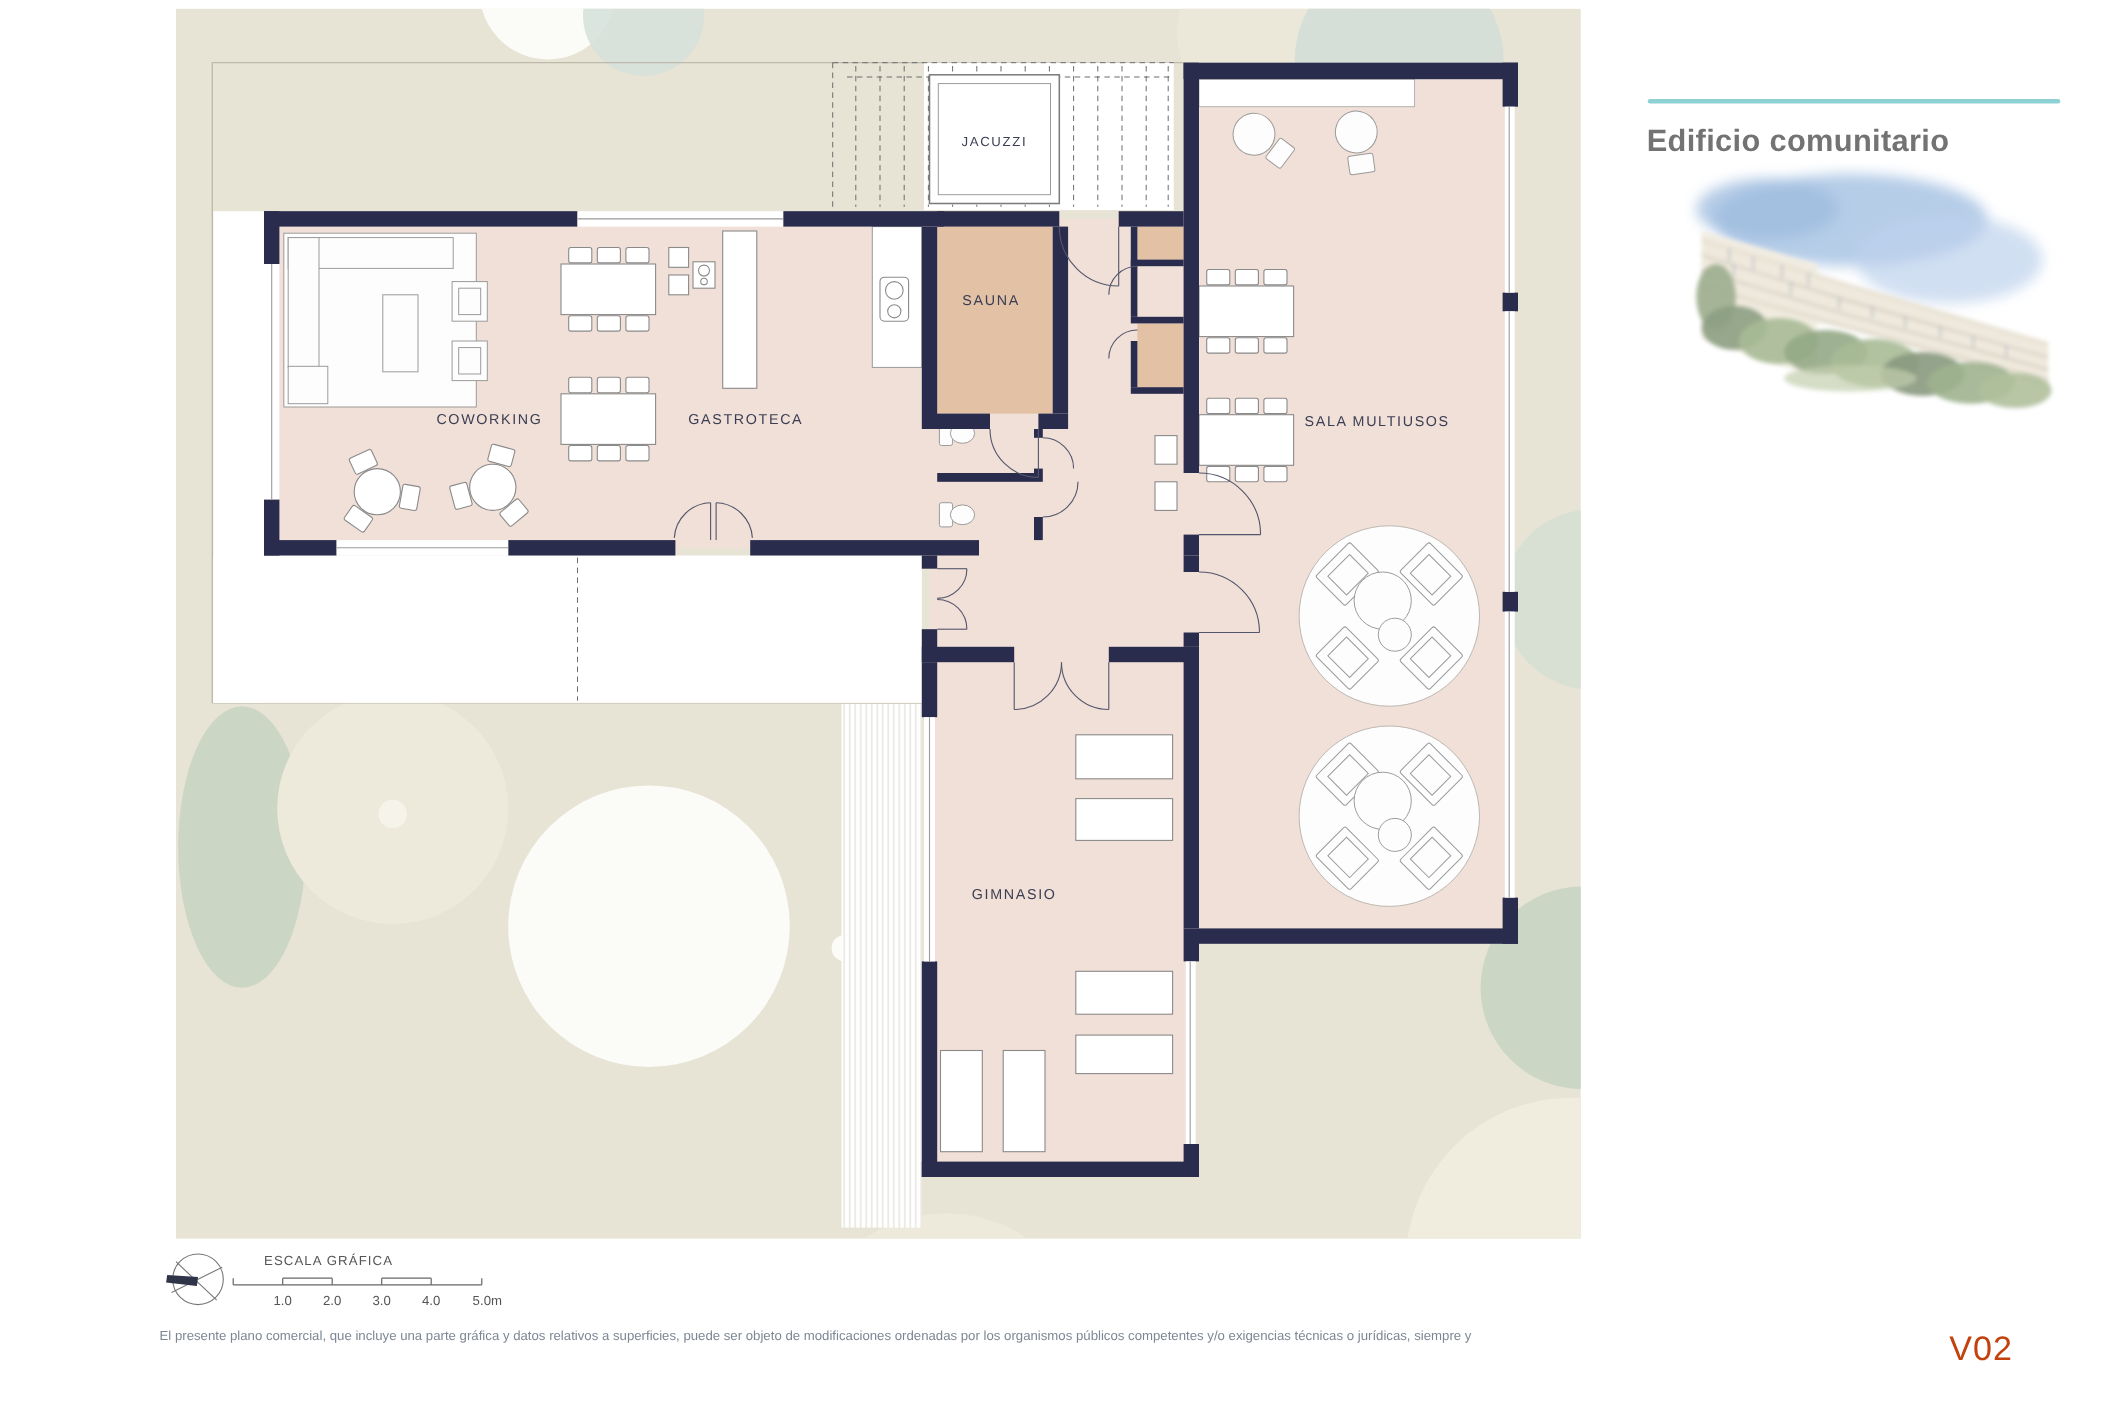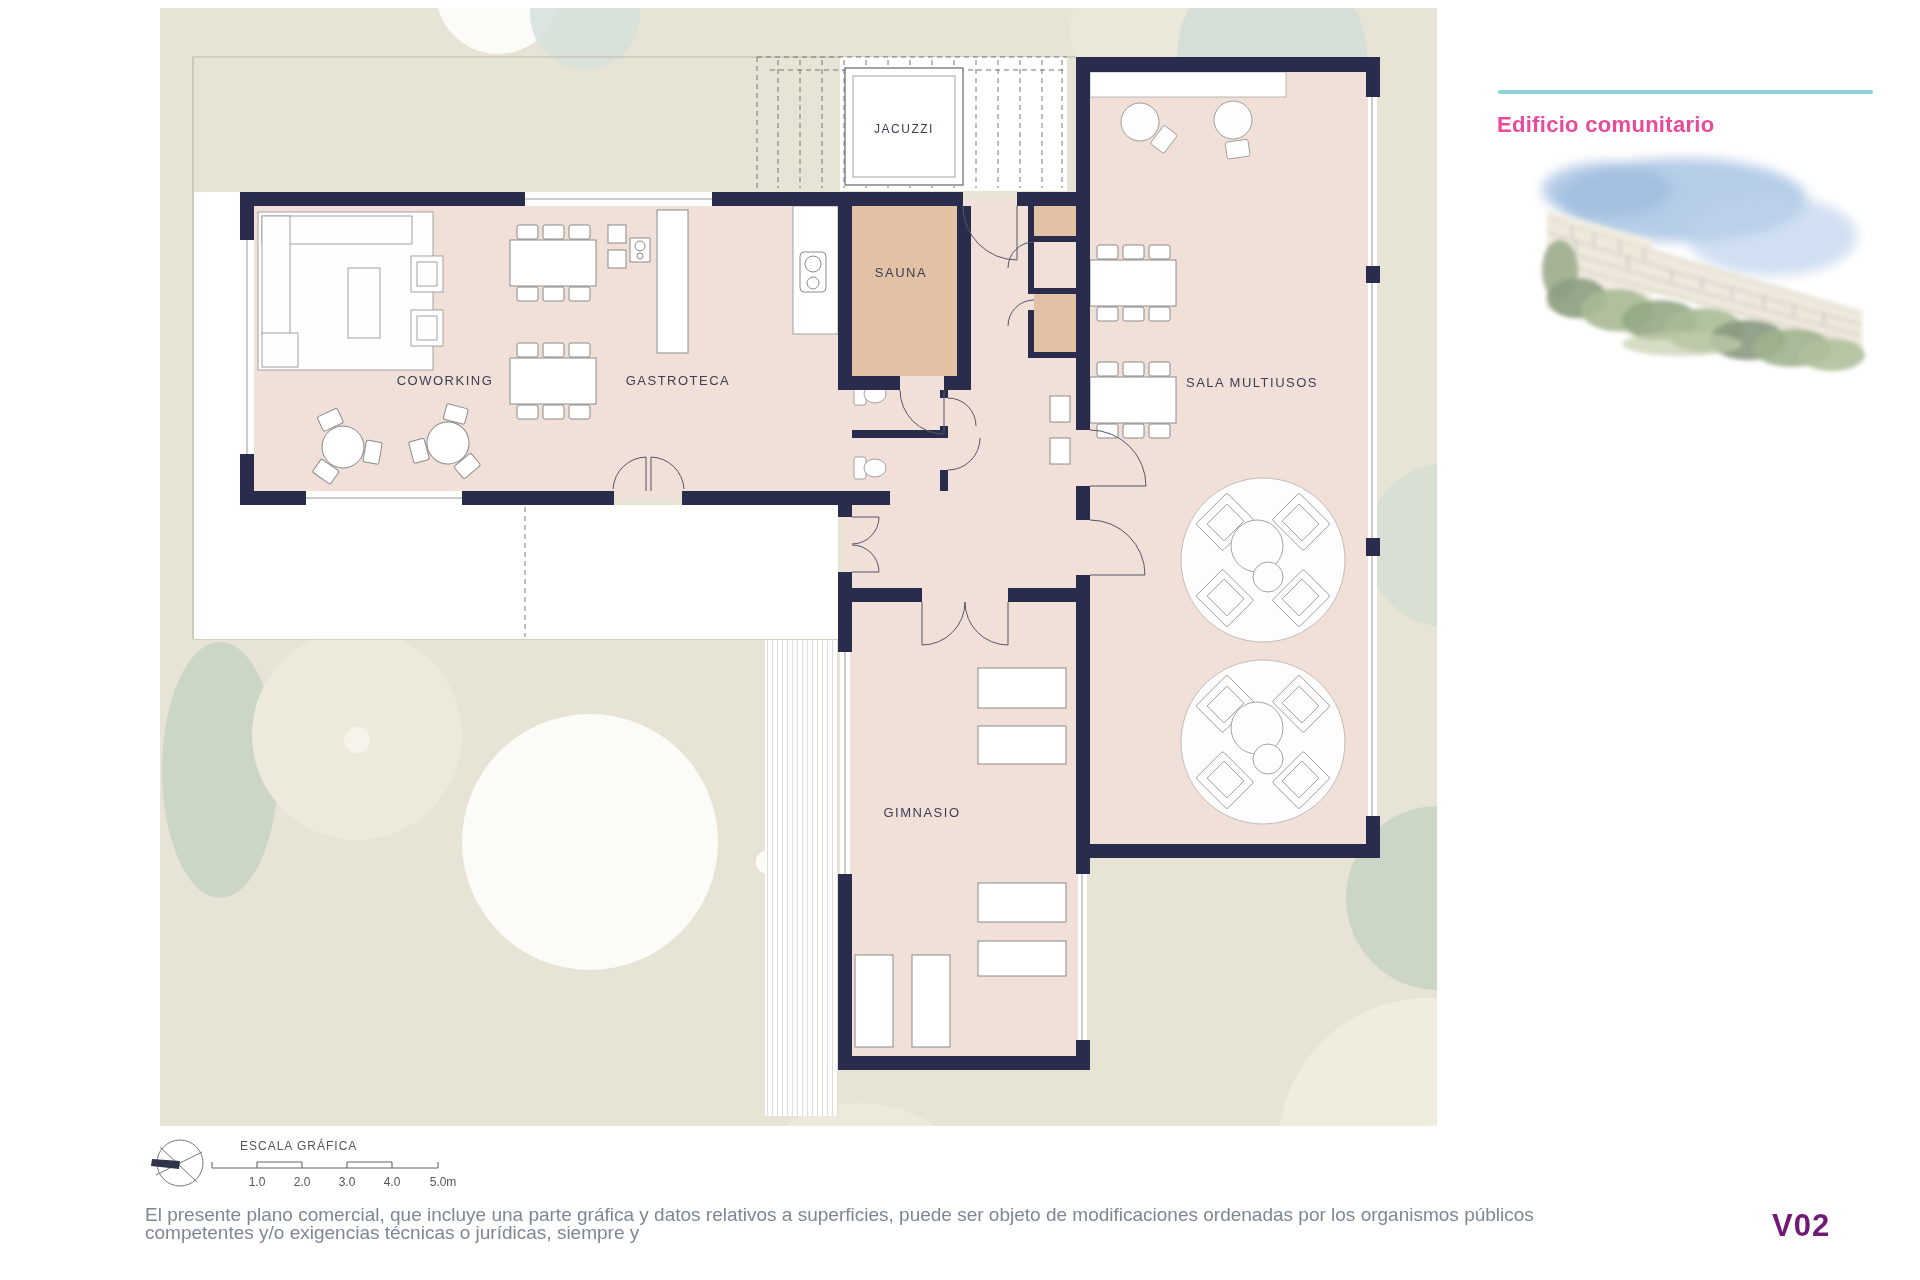--- a/index.html
+++ b/index.html
@@ -19,26 +19,26 @@
   .dash{fill:none;stroke:#6a6a6a;stroke-width:0.9;stroke-dasharray:5 4;}
   .outline{fill:none;stroke:#bdb9ab;stroke-width:1.2;}
   .rlabel{font:13px "Liberation Sans",sans-serif;fill:#3b3e54;
           letter-spacing:1.5px;text-anchor:middle;}
   .slabel{font:12px "Liberation Sans",sans-serif;fill:#555;letter-spacing:1px;}
   .stick{font:12px "Liberation Sans",sans-serif;fill:#555;text-anchor:middle;}
   .scaleline{stroke:#666;stroke-width:1.1;fill:none;}
   
   .divider{left:1498px;top:90px;width:375px;height:4px;background:#8ed1d5;
            border-radius:2px;}
-  .title{left:1497px;top:112px;font-size:22px;font-weight:bold;color:#ec4899;
+  .title{left:1497px;top:112px;font-size:28px;font-weight:bold;color:#737373;
          letter-spacing:0.3px;}
   
-  .disclaimer{left:145px;top:1206px;width:1400px;font-size:19px;
+  .disclaimer{left:145px;top:1206px;width:1400px;font-size:12px;
               line-height:17.5px;color:#7d8794;}
-  .version{left:1772px;top:1208px;font-size:31px;font-weight:bold;color:#701a75;
+  .version{left:1772px;top:1208px;font-size:31px;font-weight:normal;color:#c2410c;
            letter-spacing:1px;}
 </style>
 </head>
 <body>
 
 <svg id="plan-svg" width="1920" height="1280" viewBox="0 0 1920 1280">
 
   <defs>
     <pattern id="deckstripes" width="5" height="8" patternUnits="userSpaceOnUse">
       <rect width="5" height="8" fill="#ffffff"></rect>

